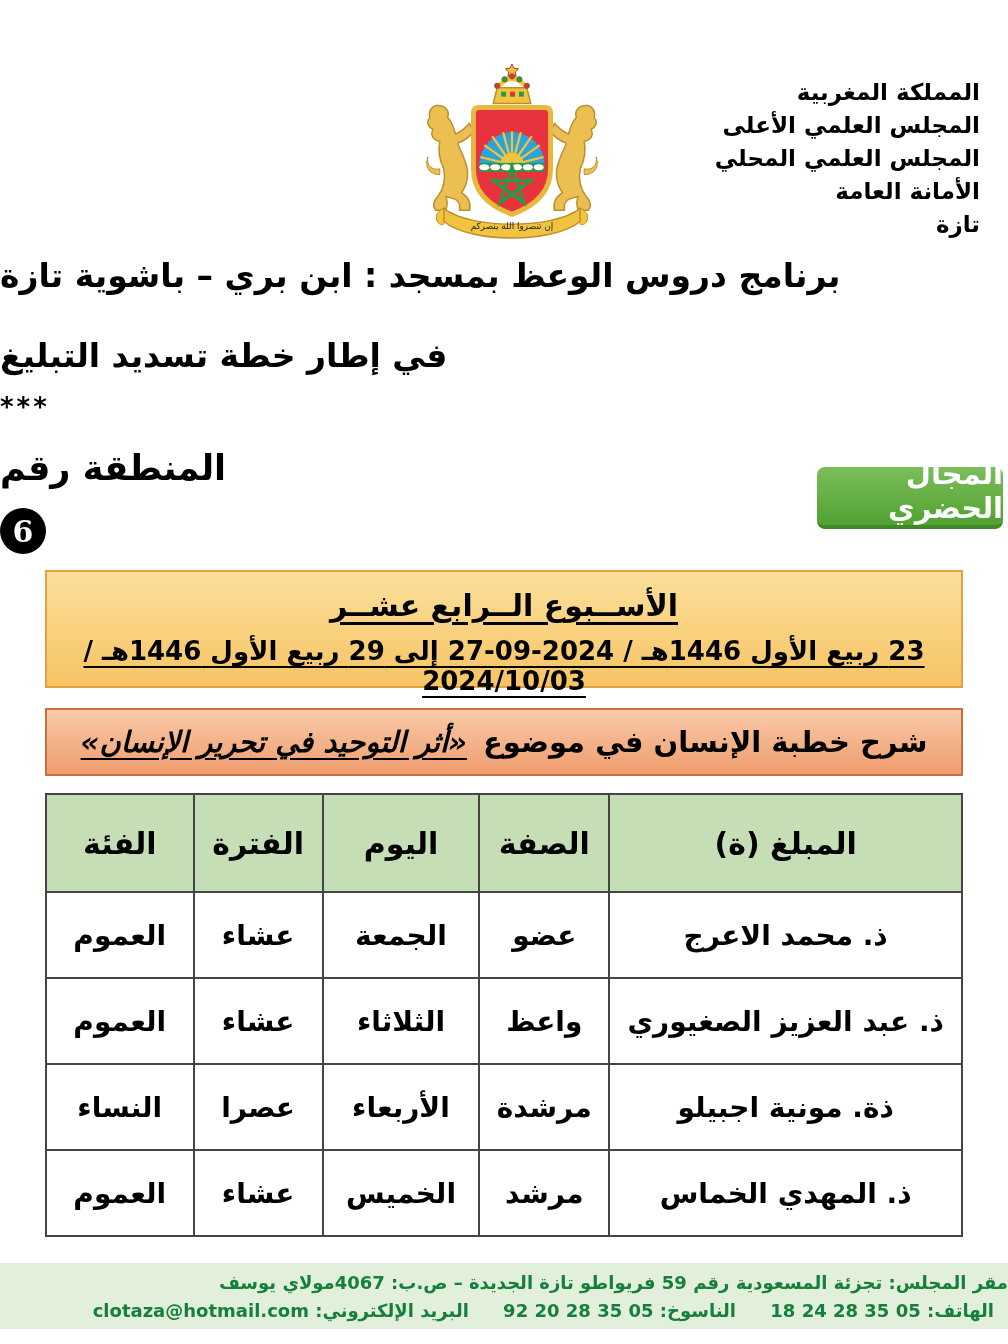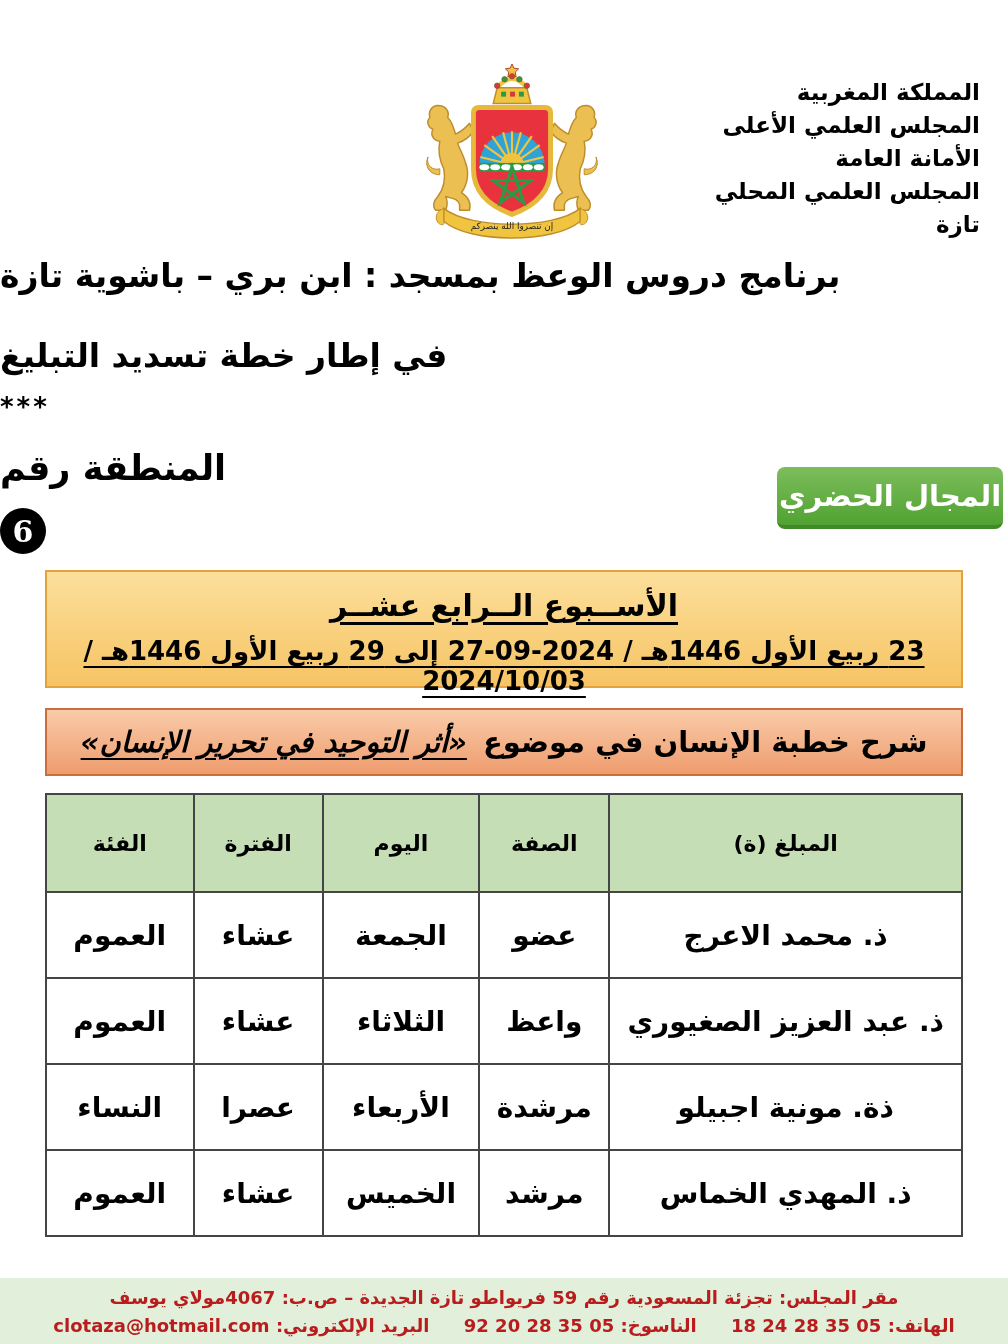--- a/index.html
+++ b/index.html
@@ -20,24 +20,24 @@
   .stars{top:392px;font-size:26px;letter-spacing:3px;font-weight:bold;}
   .zone-label{top:448px;font-size:35px;}
   .zone-circle-row{top:508px;}
   .zone-circle{
     display:inline-flex;align-items:center;justify-content:center;
     width:46px;height:46px;border-radius:50%;background:#000;color:#fff;
     font-size:30px;font-weight:bold;font-family:"DejaVu Serif",serif;
   }
   
   .badge{
-    position:absolute;top:467px;right:5px;width:226px;height:62px;
+    position:absolute;top:467px;right:5px;width:186px;height:62px;
     background:linear-gradient(var(--badge-green-top,#7cbd5b),var(--badge-green-bottom,#51a232));
     border-radius:8px;border-bottom:4px solid #3f8a26;box-sizing:border-box;
-    display:flex;align-items:center;justify-content:center;
+    display:flex;align-items:flex-end;justify-content:center;
     color:#fff;font-size:29px;font-weight:bold;
   }
   
   .week-banner{
     position:absolute;top:570px;right:45px;width:918px;height:118px;box-sizing:border-box;
     background:linear-gradient(var(--week-yellow-top,#fcdf9b),var(--week-yellow-bottom,#f6c464));
     border:2px solid var(--week-border,#e2a23e);text-align:center;
   }
   .week-title{margin-top:16px;font-size:30px;font-weight:bold;text-decoration:underline;text-underline-offset:6px;}
   .week-dates{margin-top:13px;font-size:26px;font-weight:bold;text-decoration:underline;text-underline-offset:6px;}
@@ -49,42 +49,42 @@
     display:flex;align-items:center;justify-content:center;gap:16px;
     font-size:29px;font-weight:bold;
   }
   .subject-quote{text-decoration:underline;text-underline-offset:6px;font-style:italic;}
   
   .schedule{
     position:absolute;top:793px;right:45px;width:918px;
     border-collapse:collapse;table-layout:fixed;font-weight:bold;text-align:center;
   }
   .schedule th,.schedule td{border:2px solid var(--table-border,#454545);padding:0 6px;overflow:hidden;}
-  .schedule th{height:96px;background:var(--table-header-green,#c6deb5);font-size:22px;}
+  .schedule th{height:96px;background:var(--table-header-green,#c6deb5);font-size:30px;}
   .schedule td{height:84px;font-size:28px;background:#fff;}
   .col-name{width:38.5%;}.col-role{width:14.2%;}.col-day{width:17.1%;}
   .col-period{width:14.1%;}.col-group{width:16.1%;}
   
   .footer{
-    position:absolute;bottom:0;left:0;width:100%;height:66px;box-sizing:border-box;
-    background:var(--footer-green,#e2efda);text-align:center;
-    font-weight:bold;font-size:18px;line-height:28px;color:#b91c1c;padding-top:6px;
+    position:absolute;bottom:15px;left:0;width:100%;height:66px;box-sizing:border-box;
+    background:var(--footer-green,#e2efda);text-align:right;
+    font-weight:bold;font-size:18px;line-height:28px;color:#15803d;padding-top:6px;
   }
   .footer .group{margin:10px 14px;}
 </style>
 </head>
 <body>
 
 <div class="page">
 
   <div class="org-block">
     <div>المملكة المغربية</div>
     <div>المجلس العلمي الأعلى</div>
+    <div>المجلس العلمي المحلي</div>
     <div>الأمانة العامة</div>
-    <div>المجلس العلمي المحلي</div>
     <div>تازة</div>
   </div>
 
   <div class="emblem">
     <svg viewBox="0 0 190 180" width="188" height="178" xmlns="http://www.w3.org/2000/svg">
 
       <path d="M95,0 L96.9,4.2 L101.7,4.9 L98.3,8.1 L99.2,12.9 L95,10.5 L90.8,12.9 L91.7,8.1 L88.3,4.9 L93.1,4.2 Z" fill="#f1c440" stroke="#b04030" stroke-width="1"></path>
 
       <g>
         <path d="M80,24 Q95,6 110,24" fill="none" stroke="#f1c440" stroke-width="4.5"></path>

